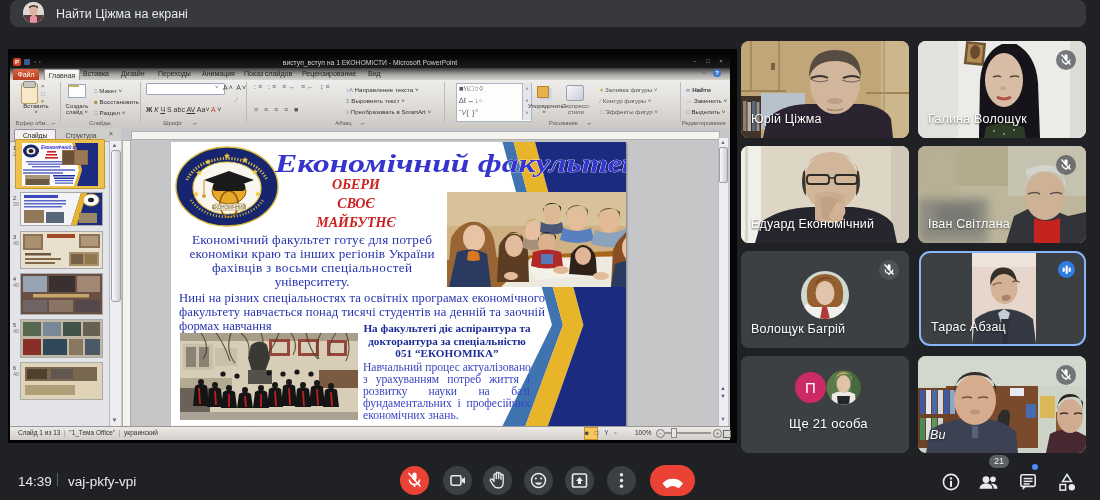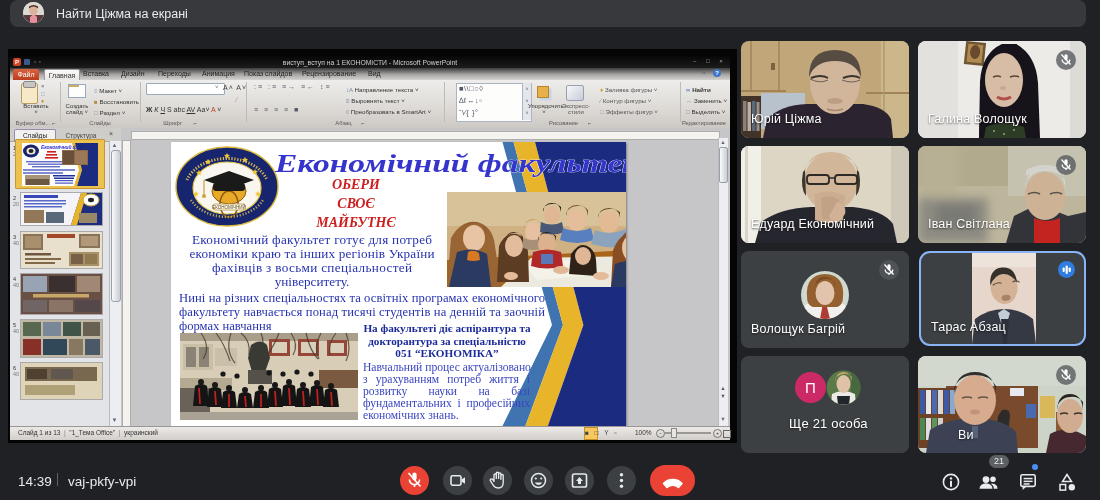--- a/index.html
+++ b/index.html
@@ -658,21 +658,21 @@
       <ellipse cx="57" cy="44" rx="21" ry="25" fill="#d6ab8e"></ellipse>
       <path d="M36 38 Q38 16 57 16 Q76 16 78 38 L78 30 Q72 19 57 19 Q42 19 36 32 Z" fill="#332f2e"></path>
       <path d="M44 42 q6 -2 10 0 M60 42 q6 -2 10 0" stroke="#6a5444" stroke-width="1.6" fill="none"></path>
       <ellipse cx="57" cy="56" rx="5" ry="2.5" fill="#c29379"></ellipse>
       <path d="M128 97 L132 78 Q146 70 160 76 L168 80 L168 97 Z" fill="#462830"></path>
       <ellipse cx="152" cy="60" rx="13" ry="17" fill="#d2ac90"></ellipse>
       <path d="M139 54 Q140 38 152 38 Q164 38 165 54 L165 46 Q160 40 152 41 Q144 41 139 50 Z" fill="#29241f"></path>
       <path d="M142 58 q5 -2 8 0 M156 58 q5 -2 8 0" stroke="#3a332c" stroke-width="1.4" fill="none"></path>
     </svg>
   </div>
-  <div class="lbl" style="left:958px;top:428px;">Ви</div>
+  <div class="lbl" style="left:930px;top:428px;font-style:italic;">Ви</div>
   <div class="mute" style="left:1056px;top:365px;"><svg width="20" height="20" viewBox="0 0 20 20">
         <g stroke="#fff" stroke-width="1.3" fill="none">
           <rect x="8.4" y="4.2" width="3.2" height="6" rx="1.6" fill="#fff" stroke="none"></rect>
           <path d="M6.2 9.5 a3.8 3.8 0 0 0 7.6 0"></path>
           <line x1="10" y1="13.3" x2="10" y2="15"></line>
           <line x1="5.5" y1="4.5" x2="14.5" y2="14.5"></line>
         </g>
       </svg></div>
 
   <div class="abs" style="left:18px;top:473.5px;color:#e8eaed;font-size:13.5px;">14:39</div>

